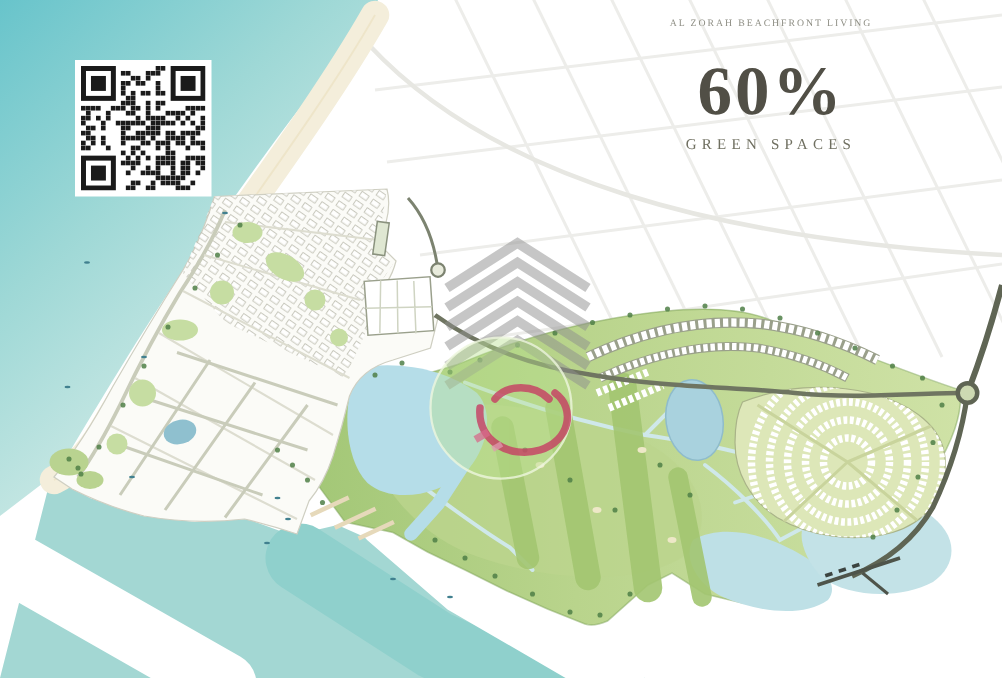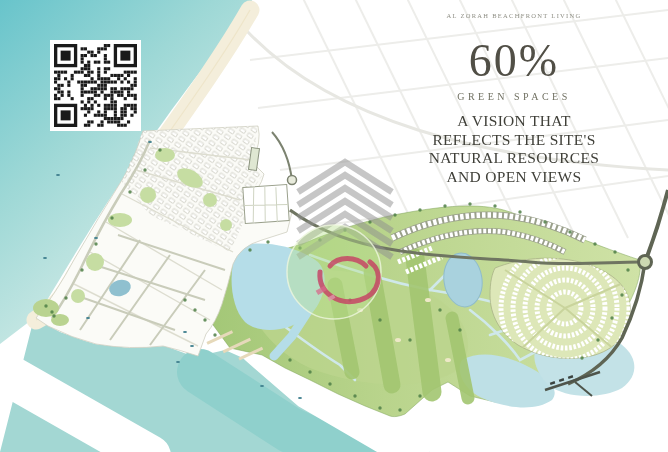--- a/index.html
+++ b/index.html
@@ -3,21 +3,21 @@
 <meta charset="utf-8">
 <style>
   html,body{margin:0;padding:0;background:#ffffff;}
   .stage{position:relative;width:668px;height:452px;overflow:hidden;background:#fff;
          font-family:"Liberation Sans",sans-serif;}
   .stage svg.map{position:absolute;left:0;top:0;}
   .txt{position:absolute;text-align:center;color:#44443c;}
   .tagline{left:394px;top:12px;width:240px;font-size:6.5px;letter-spacing:1.3px;
            color:#8e8e84;font-family:"Liberation Serif",serif;}
   .stat-value{left:394px;top:34px;width:240px;font-size:46px;letter-spacing:2px;
-              color:#514f46;font-family:"Liberation Serif",serif;font-weight:400;}
+              color:#514f46;font-family:"Liberation Serif",serif;font-weight:700;}
   .stat-label{left:394px;top:91px;width:240px;font-size:10px;letter-spacing:3.5px;
               color:#6f6f60;font-family:"Liberation Serif",serif;}
   .vision{left:394px;top:112px;width:240px;font-size:15.5px;line-height:18.5px;
           letter-spacing:.3px;color:#3f3f38;font-family:"Liberation Serif",serif;
           white-space:pre-line;}
   .qr{position:absolute;left:50px;top:40px;width:91px;height:91px;background:#fff;
       box-sizing:border-box;padding:4px;}
 </style>
 </head>
 <body>
@@ -497,18 +497,14 @@
         <rect x="66.39999999999999" y="6.64" width="9.959999999999999" height="9.959999999999999" fill="#1a1a1a"></rect>
         <rect x="0" y="59.76" width="23.24" height="23.24" fill="#1a1a1a"></rect>
         <rect x="3.32" y="63.08" width="16.599999999999998" height="16.599999999999998" fill="#ffffff"></rect>
         <rect x="6.64" y="66.39999999999999" width="9.959999999999999" height="9.959999999999999" fill="#1a1a1a"></rect>
       </svg>
 </div>
 
 <div class="txt tagline">AL ZORAH BEACHFRONT LIVING</div>
 <div class="txt stat-value">60%</div>
 <div class="txt stat-label">GREEN SPACES</div>
-<div class="txt vision">A VISION THAT
-REFLECTS THE SITE'S
-NATURAL RESOURCES
-AND OPEN VIEWS</div>
 
 </div>
 
 </body></html>

